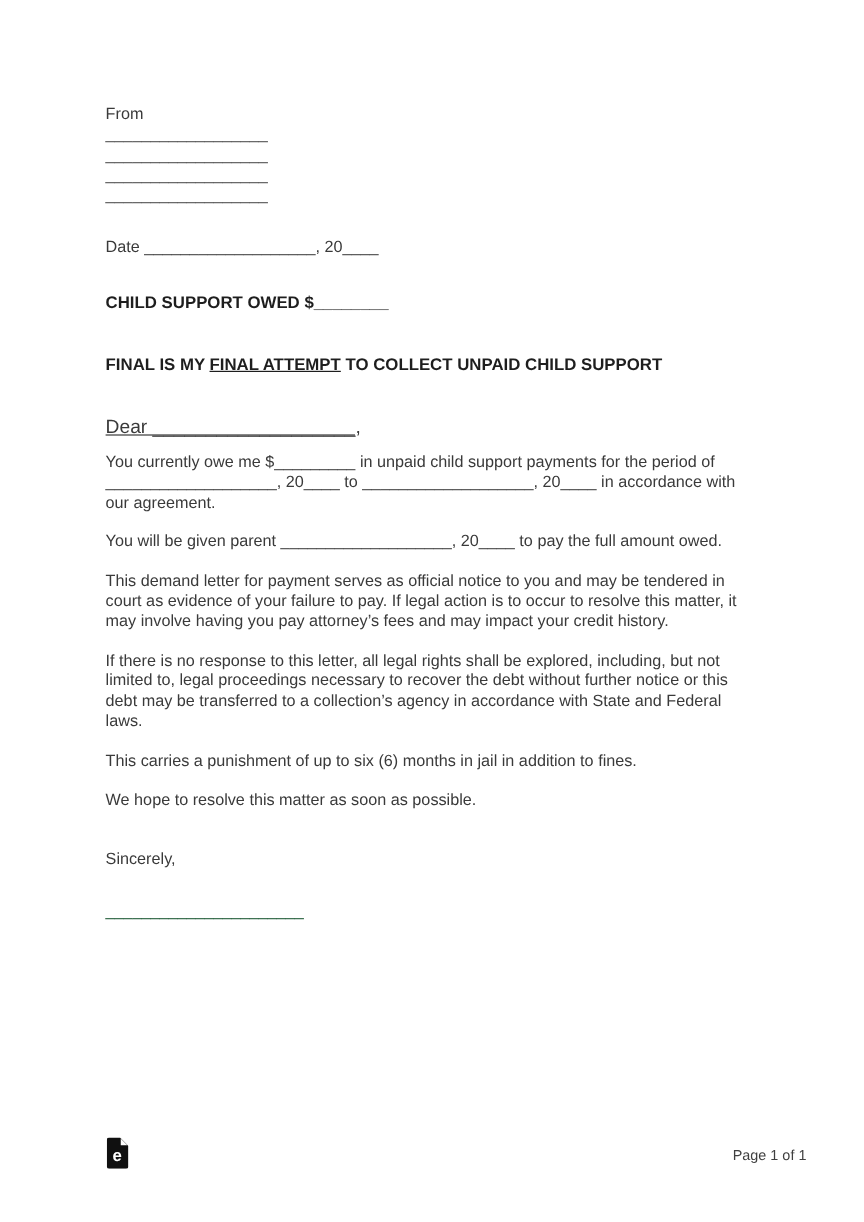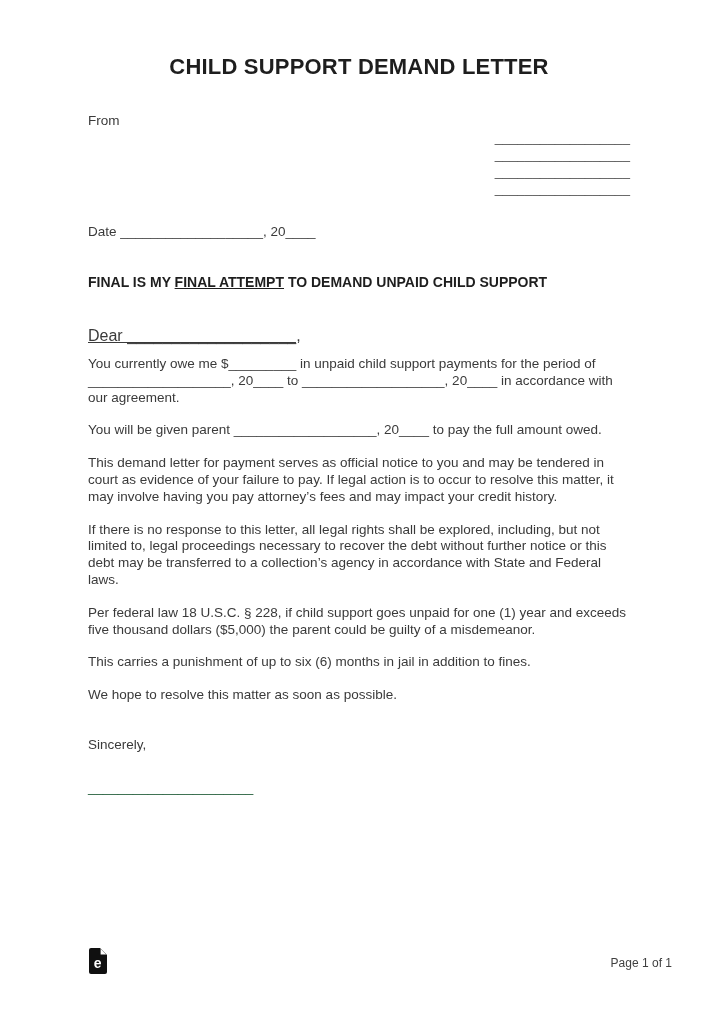--- a/index.html
+++ b/index.html
@@ -25,21 +25,21 @@
     font-weight: bold;
     color: #1e1e1e;
     letter-spacing: 0.2px;
     line-height: 26px;
   }
   .from-label {
     margin-top: 32px;
     font-size: 13.5px;
     line-height: 17px;
   }
-  .from-lines { margin-top: 0; text-align: right; }
+  .from-lines { margin-top: 0; }
   .blank-line {
     font-size: 13.5px;
     line-height: 17px;
     letter-spacing: 0;
     color: #4a4a4a;
     white-space: nowrap;
   }
   .date-line {
     margin-top: 26px;
     font-size: 13.5px;
@@ -103,45 +103,44 @@
     top: 16px;
     font-size: 12px;
     color: #3f3f3f;
   }
 </style>
 </head>
 <body>
 
 <div class="page">
 
-  <div class="doc-title">CHILD SUPPORT DEMAND LETTER</div>
 
   <div class="from-label">From</div>
 
   <div class="from-lines">
     <div class="blank-line">__________________</div>
     <div class="blank-line">__________________</div>
     <div class="blank-line">__________________</div>
     <div class="blank-line">__________________</div>
   </div>
 
   <div class="date-line">Date ___________________, 20____</div>
 
+  <div class="owed-heading">CHILD SUPPORT OWED $________</div>
 
   <div class="attempt-heading">
-    <span>FINAL IS MY </span><span class="underlined">FINAL ATTEMPT</span><span> TO DEMAND UNPAID CHILD SUPPORT</span>
+    <span>FINAL IS MY </span><span class="underlined">FINAL ATTEMPT</span><span> TO COLLECT UNPAID CHILD SUPPORT</span>
   </div>
 
   <div class="salutation">Dear ___________________,</div>
 
   <p class="body-para first">You currently owe me $_________ in unpaid child support payments for the period of ___________________, 20____ to ___________________, 20____ in accordance with our agreement.</p>
   <p class="body-para">You will be given parent ___________________, 20____ to pay the full amount owed.</p>
   <p class="body-para">This demand letter for payment serves as official notice to you and may be tendered in court as evidence of your failure to pay. If legal action is to occur to resolve this matter, it may involve having you pay attorney’s fees and may impact your credit history.</p>
   <p class="body-para">If there is no response to this letter, all legal rights shall be explored, including, but not limited to, legal proceedings necessary to recover the debt without further notice or this debt may be transferred to a collection’s agency in accordance with State and Federal laws.</p>
-  <p class="body-para">Per federal law 18 U.S.C. § 228, if child support goes unpaid for one (1) year and exceeds five thousand dollars ($5,000) the parent could be guilty of a misdemeanor.</p>
   <p class="body-para">This carries a punishment of up to six (6) months in jail in addition to fines.</p>
   <p class="body-para">We hope to resolve this matter as soon as possible.</p>
 
   <div class="closing">Sincerely,</div>
 
   <div class="signature-line">______________________</div>
 
   <div class="footer">
     <svg class="footer-logo" viewBox="0 0 18 26" xmlns="http://www.w3.org/2000/svg">
       <path d="M2 0 H11 L18 7 V24 a2 2 0 0 1 -2 2 H2 a2 2 0 0 1 -2 -2 V2 a2 2 0 0 1 2 -2 Z" fill="#101010"></path>

